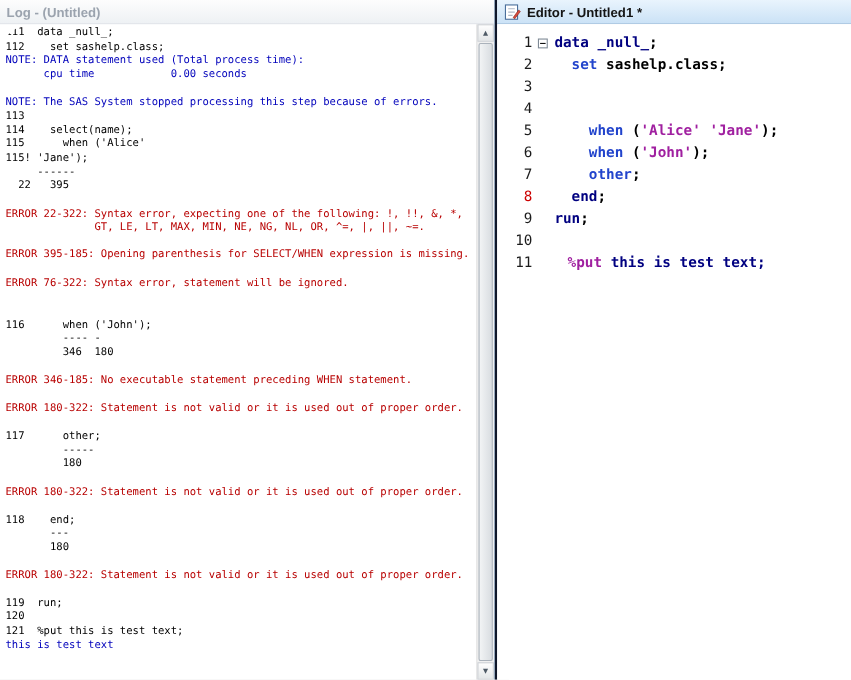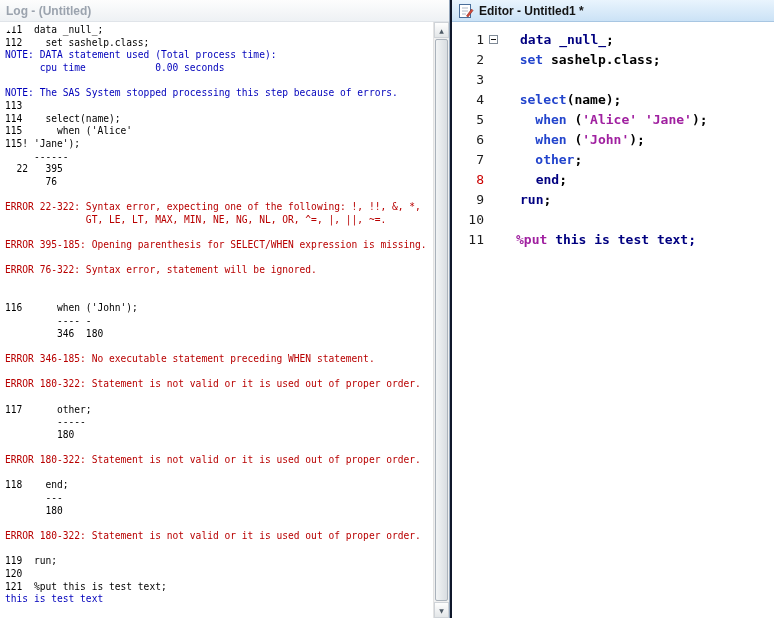--- a/index.html
+++ b/index.html
@@ -49,21 +49,21 @@
   .ed-num { width: 34px; flex: 0 0 34px; text-align: right; padding-right: 2px;
             color: #1c1c1c; font-weight: normal; }
   .ed-num.red { color: var(--numred, #cc0000); }
   .ed-fold { width: 18px; flex: 0 0 18px; position: relative; }
   .fold-box { position: absolute; left: 3px; top: 5px; width: 9px; height: 9px;
               border: 1px solid #7f8a96; background: #fff; }
   .fold-box::before { content: ""; position: absolute; left: 1px; right: 1px; top: 3px;
                       height: 1px; background: #111; }
   .ed-code { white-space: pre; font-weight: bold; color: #000; }
   .tk-plain { color: #000; }
-  .tk-step  { color: var(--step, #000080); margin-left: 16px; }
+  .tk-step  { color: var(--step, #000080); }
   .tk-kw    { color: var(--kw, #2244cc); }
   .tk-str   { color: var(--str, #a020a0); }
   .tk-macro { color: var(--macro, #a020a0); margin-left: 12px; }
   .tk-mtext { color: var(--mtext, #000080); }
 </style>
 </head>
 <body>
 
 <div class="app">
 
@@ -78,21 +78,20 @@
           <div class="log-line note">NOTE: DATA statement used (Total process time):</div>
           <div class="log-line note">      cpu time            0.00 seconds</div>
           <div class="log-line src"></div>
           <div class="log-line note">NOTE: The SAS System stopped processing this step because of errors.</div>
           <div class="log-line src">113</div>
           <div class="log-line src">114    select(name);</div>
           <div class="log-line src">115      when ('Alice'</div>
           <div class="log-line src">115! 'Jane');</div>
           <div class="log-line src">     ------</div>
           <div class="log-line src">  22   395</div>
-          <div class="log-line src">       76</div>
           <div class="log-line src"></div>
           <div class="log-line error">ERROR 22-322: Syntax error, expecting one of the following: !, !!, &amp;, *,</div>
           <div class="log-line error">              GT, LE, LT, MAX, MIN, NE, NG, NL, OR, ^=, |, ||, ~=.</div>
           <div class="log-line src"></div>
           <div class="log-line error">ERROR 395-185: Opening parenthesis for SELECT/WHEN expression is missing.</div>
           <div class="log-line src"></div>
           <div class="log-line error">ERROR 76-322: Syntax error, statement will be ignored.</div>
           <div class="log-line src"></div>
           <div class="log-line src"></div>
           <div class="log-line src">116      when ('John');</div>
@@ -160,21 +159,20 @@
             <span class="ed-code"><span class="tk-plain">  </span><span class="tk-kw">set</span><span class="tk-plain"> sashelp.class;</span></span>
           </div>
           <div class="ed-row">
             <span class="ed-num">3</span>
             <span class="ed-fold"></span>
             <span class="ed-code"></span>
           </div>
           <div class="ed-row">
             <span class="ed-num">4</span>
             <span class="ed-fold"></span>
-            <span class="ed-code"><span class="tk-plain">  </span><span class="tk-kw">select</span><span class="tk-plain">(name);</span></span>
           </div>
           <div class="ed-row">
             <span class="ed-num">5</span>
             <span class="ed-fold"></span>
             <span class="ed-code"><span class="tk-plain">    </span><span class="tk-kw">when</span><span class="tk-plain"> (</span><span class="tk-str">'Alice'</span><span class="tk-plain"> </span><span class="tk-str">'Jane'</span><span class="tk-plain">);</span></span>
           </div>
           <div class="ed-row">
             <span class="ed-num">6</span>
             <span class="ed-fold"></span>
             <span class="ed-code"><span class="tk-plain">    </span><span class="tk-kw">when</span><span class="tk-plain"> (</span><span class="tk-str">'John'</span><span class="tk-plain">);</span></span>

